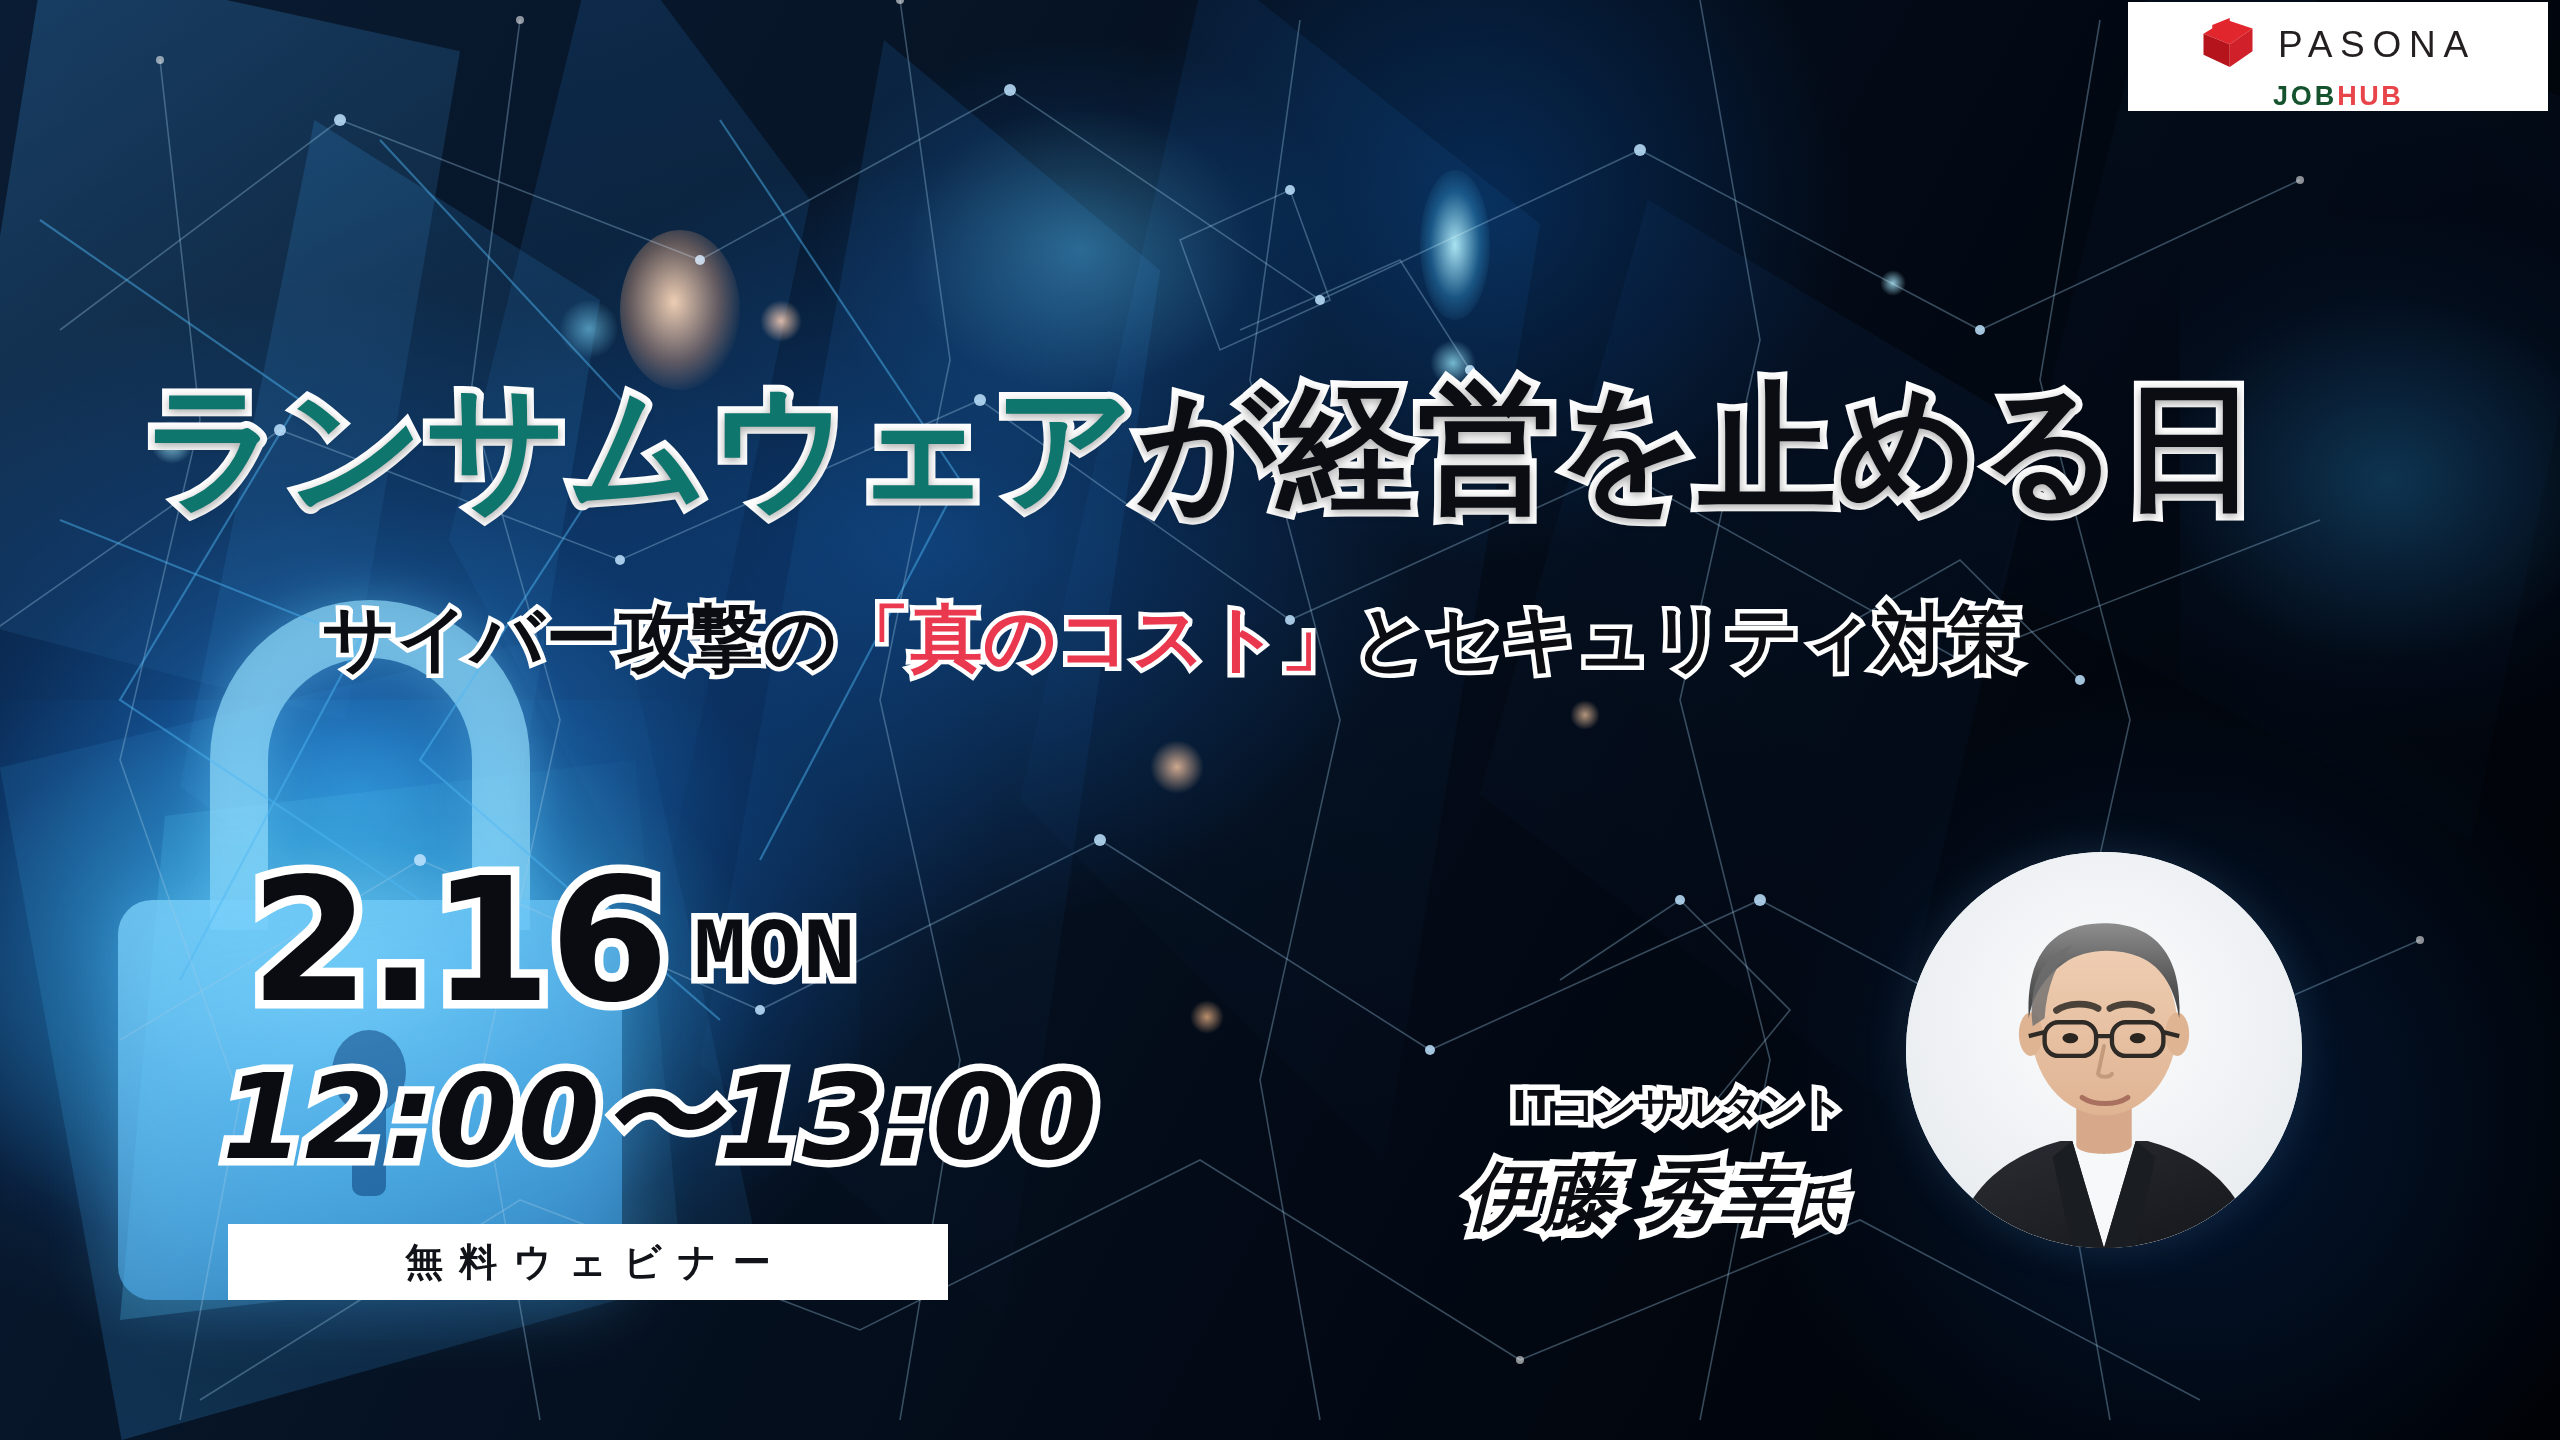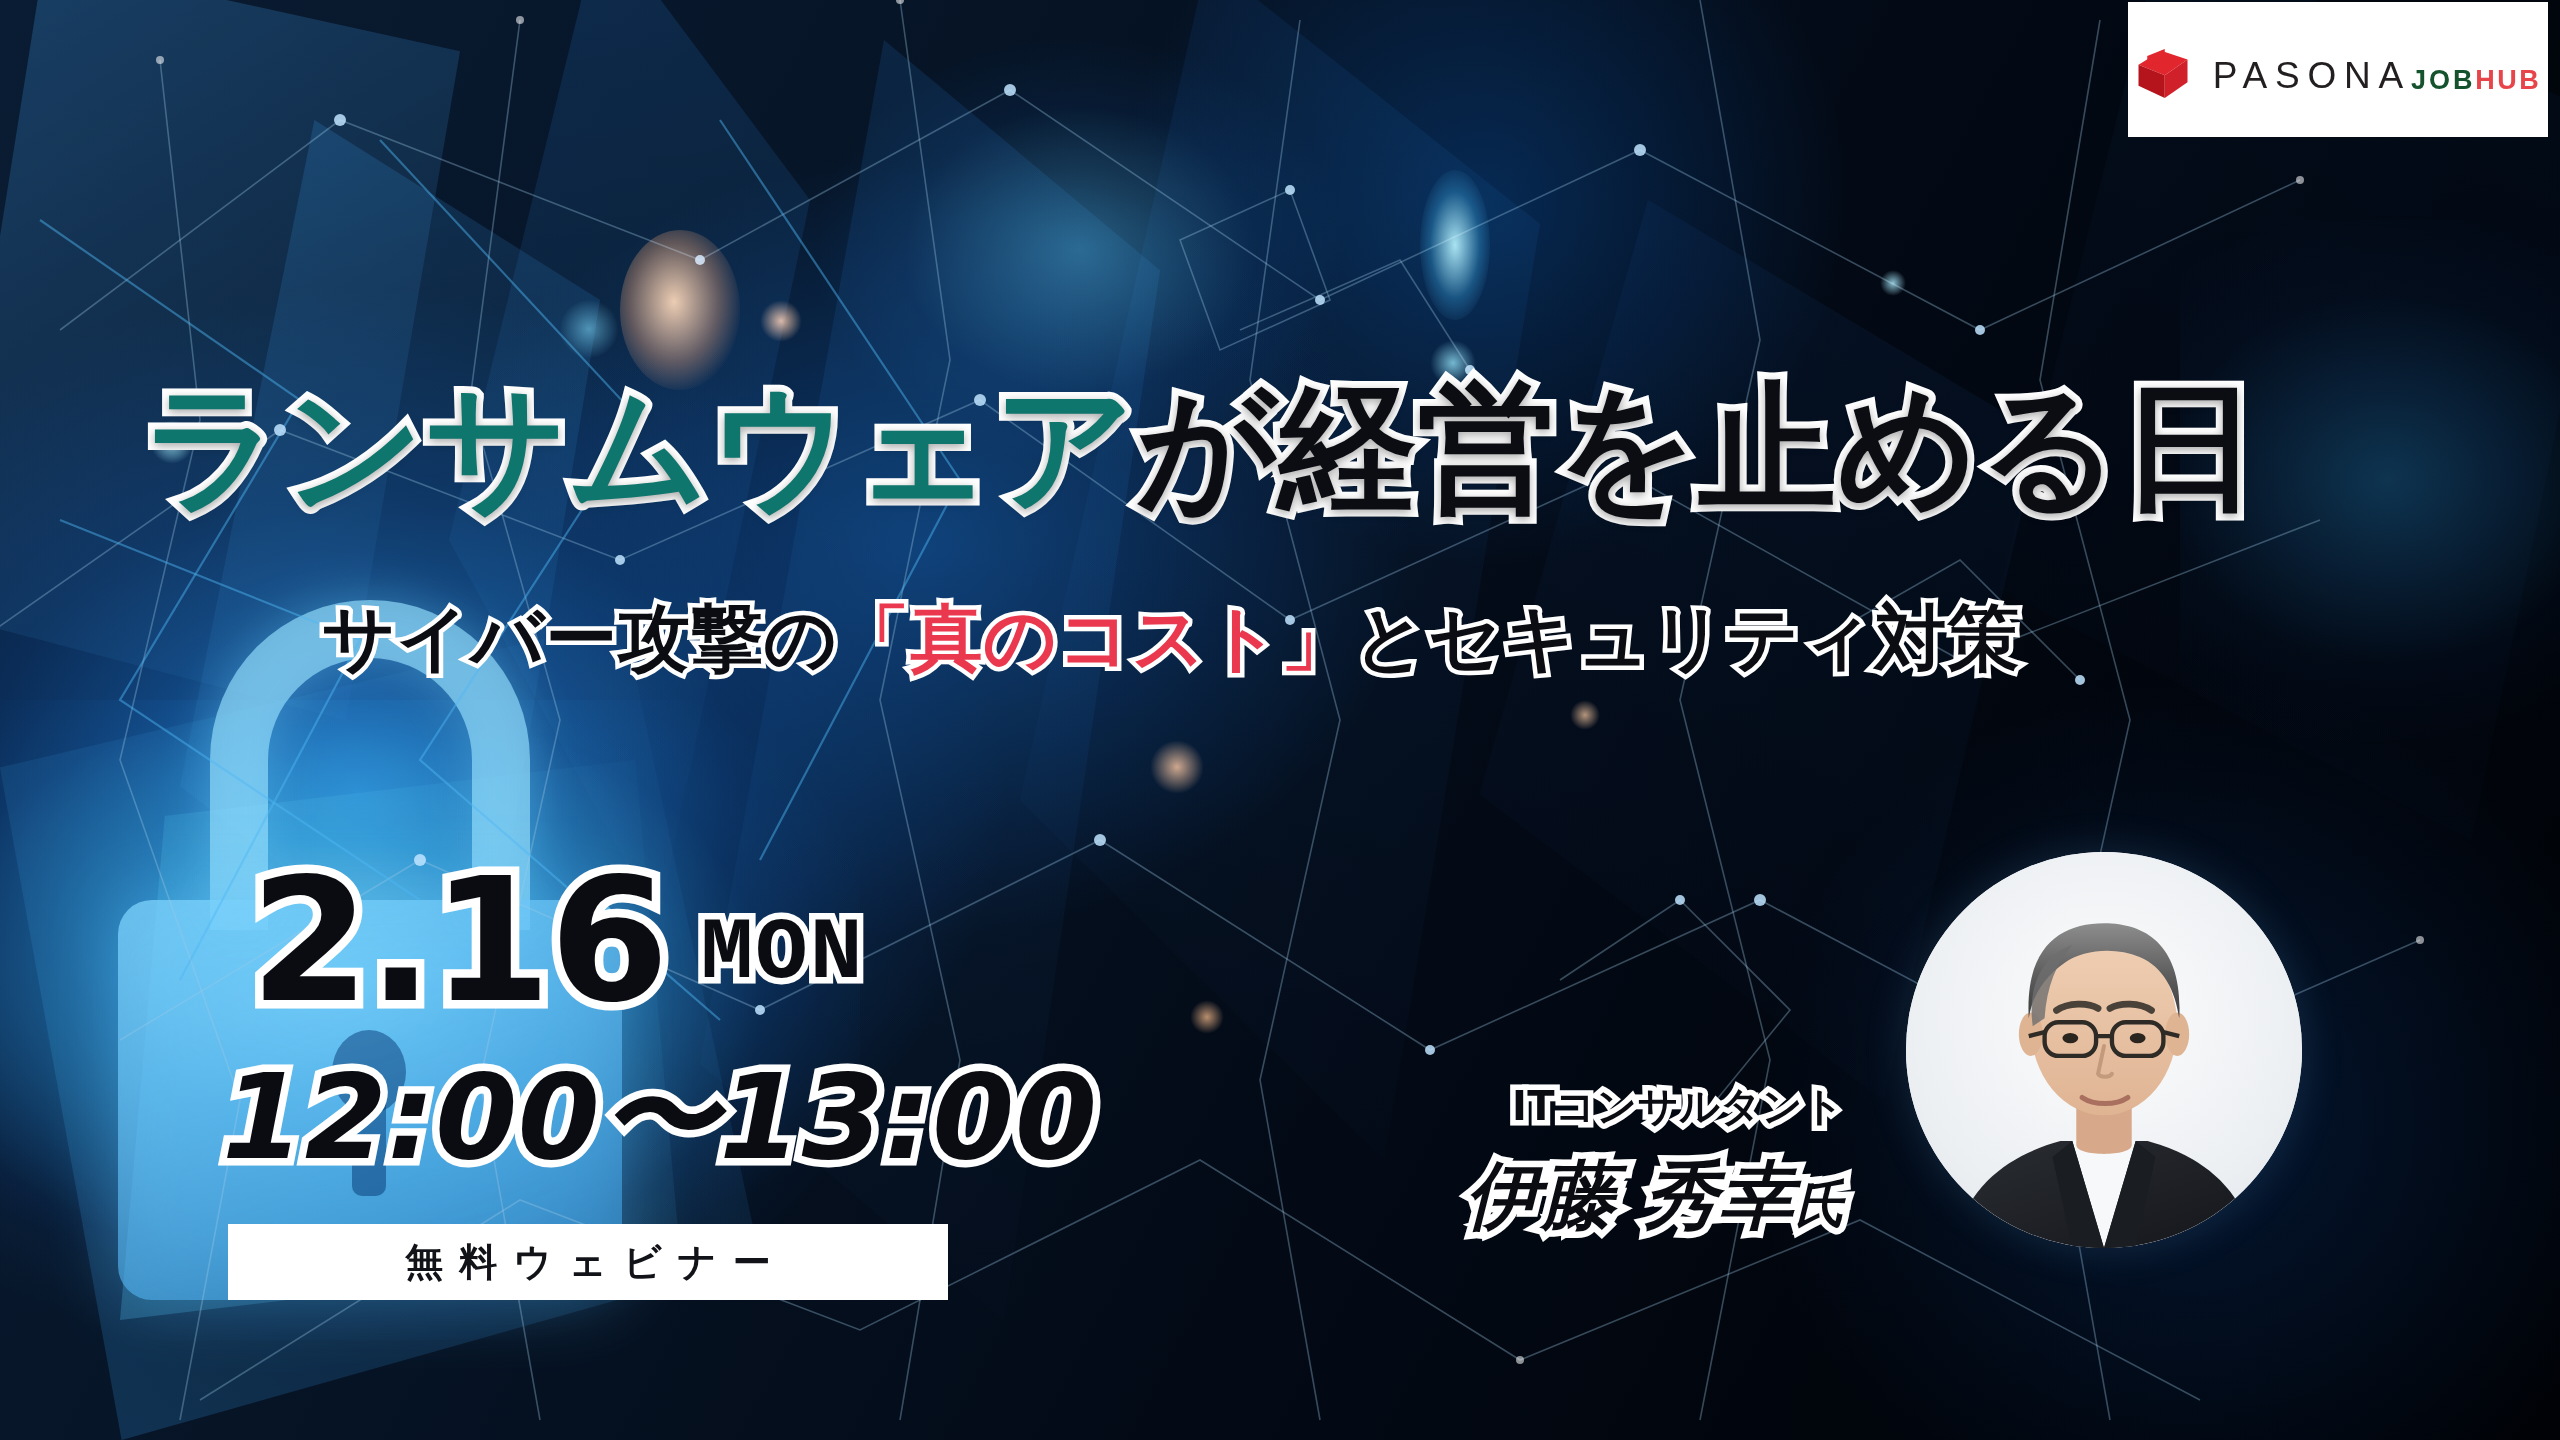--- a/index.html
+++ b/index.html
@@ -93,23 +93,23 @@
   .bokeh.o5{left:1570px;top:700px;width:30px;height:30px;background:radial-gradient(circle,rgba(255,205,155,.70),rgba(170,95,35,0) 70%);}
   .bokeh.c1{left:1420px;top:170px;width:70px;height:150px;background:radial-gradient(ellipse at 50% 50%,rgba(180,240,255,.92),rgba(60,170,240,.30) 50%,rgba(10,60,130,0) 76%);}
   .bokeh.c2{left:1430px;top:340px;width:46px;height:46px;background:radial-gradient(circle,rgba(150,230,255,.75),rgba(20,100,190,0) 70%);}
   .bokeh.c3{left:1880px;top:270px;width:26px;height:26px;background:radial-gradient(circle,rgba(170,235,255,.80),rgba(20,100,190,0) 70%);}
   .bokeh.c4{left:150px;top:420px;width:44px;height:44px;background:radial-gradient(circle,rgba(160,235,255,.85),rgba(20,100,190,0) 70%);}
   .bokeh.c5{left:560px;top:300px;width:58px;height:58px;background:radial-gradient(circle,rgba(120,215,255,.55),rgba(20,100,190,0) 72%);}
 
   
   .logo-card {
     position:absolute; left:2128px; top:2px;
-    width:420px; height:135px;
+    width:420px; height:109px;
     background:#ffffff;
-    display:flex; 
+    display:flex; flex-direction:column;
     align-items:center; justify-content:center;
     padding-top:12px;
   }
   .logo-row { display:flex; align-items:center; gap:22px; }
   .logo-mark { width:56px; height:58px; display:block; }
   .logo-word {
     font-size:37px; font-weight:400; color:#231f20;
     letter-spacing:.21em; line-height:1;
     font-family:"Liberation Sans","DejaVu Sans",sans-serif;
   }
@@ -147,21 +147,21 @@
     font-size:72px; font-weight:900; line-height:1.12;
     letter-spacing:.01em; white-space:nowrap;
     font-family:Liberation Sans, sans-serif;
   }
   .subtitle .blk { color:#0b0d12; -webkit-text-stroke:9px #ffffff; paint-order:stroke fill; }
   .subtitle .red { color:#ea394f; -webkit-text-stroke:9px #ffffff; paint-order:stroke fill; }
 
   
   .date-row {
     position:absolute; left:250px; top:862px;
-    display:flex; align-items:flex-end; gap:33px;
+    display:flex; align-items:flex-end; gap:26px;
     white-space:nowrap;
   }
   .date-main {
     font-size:172px; font-weight:900; line-height:.92;
     color:#0a0c11;
     -webkit-text-stroke:17px #ffffff; paint-order:stroke fill;
     font-family:"DejaVu Sans","Liberation Sans",sans-serif;
     letter-spacing:-.01em;
   }
   .date-dow {

